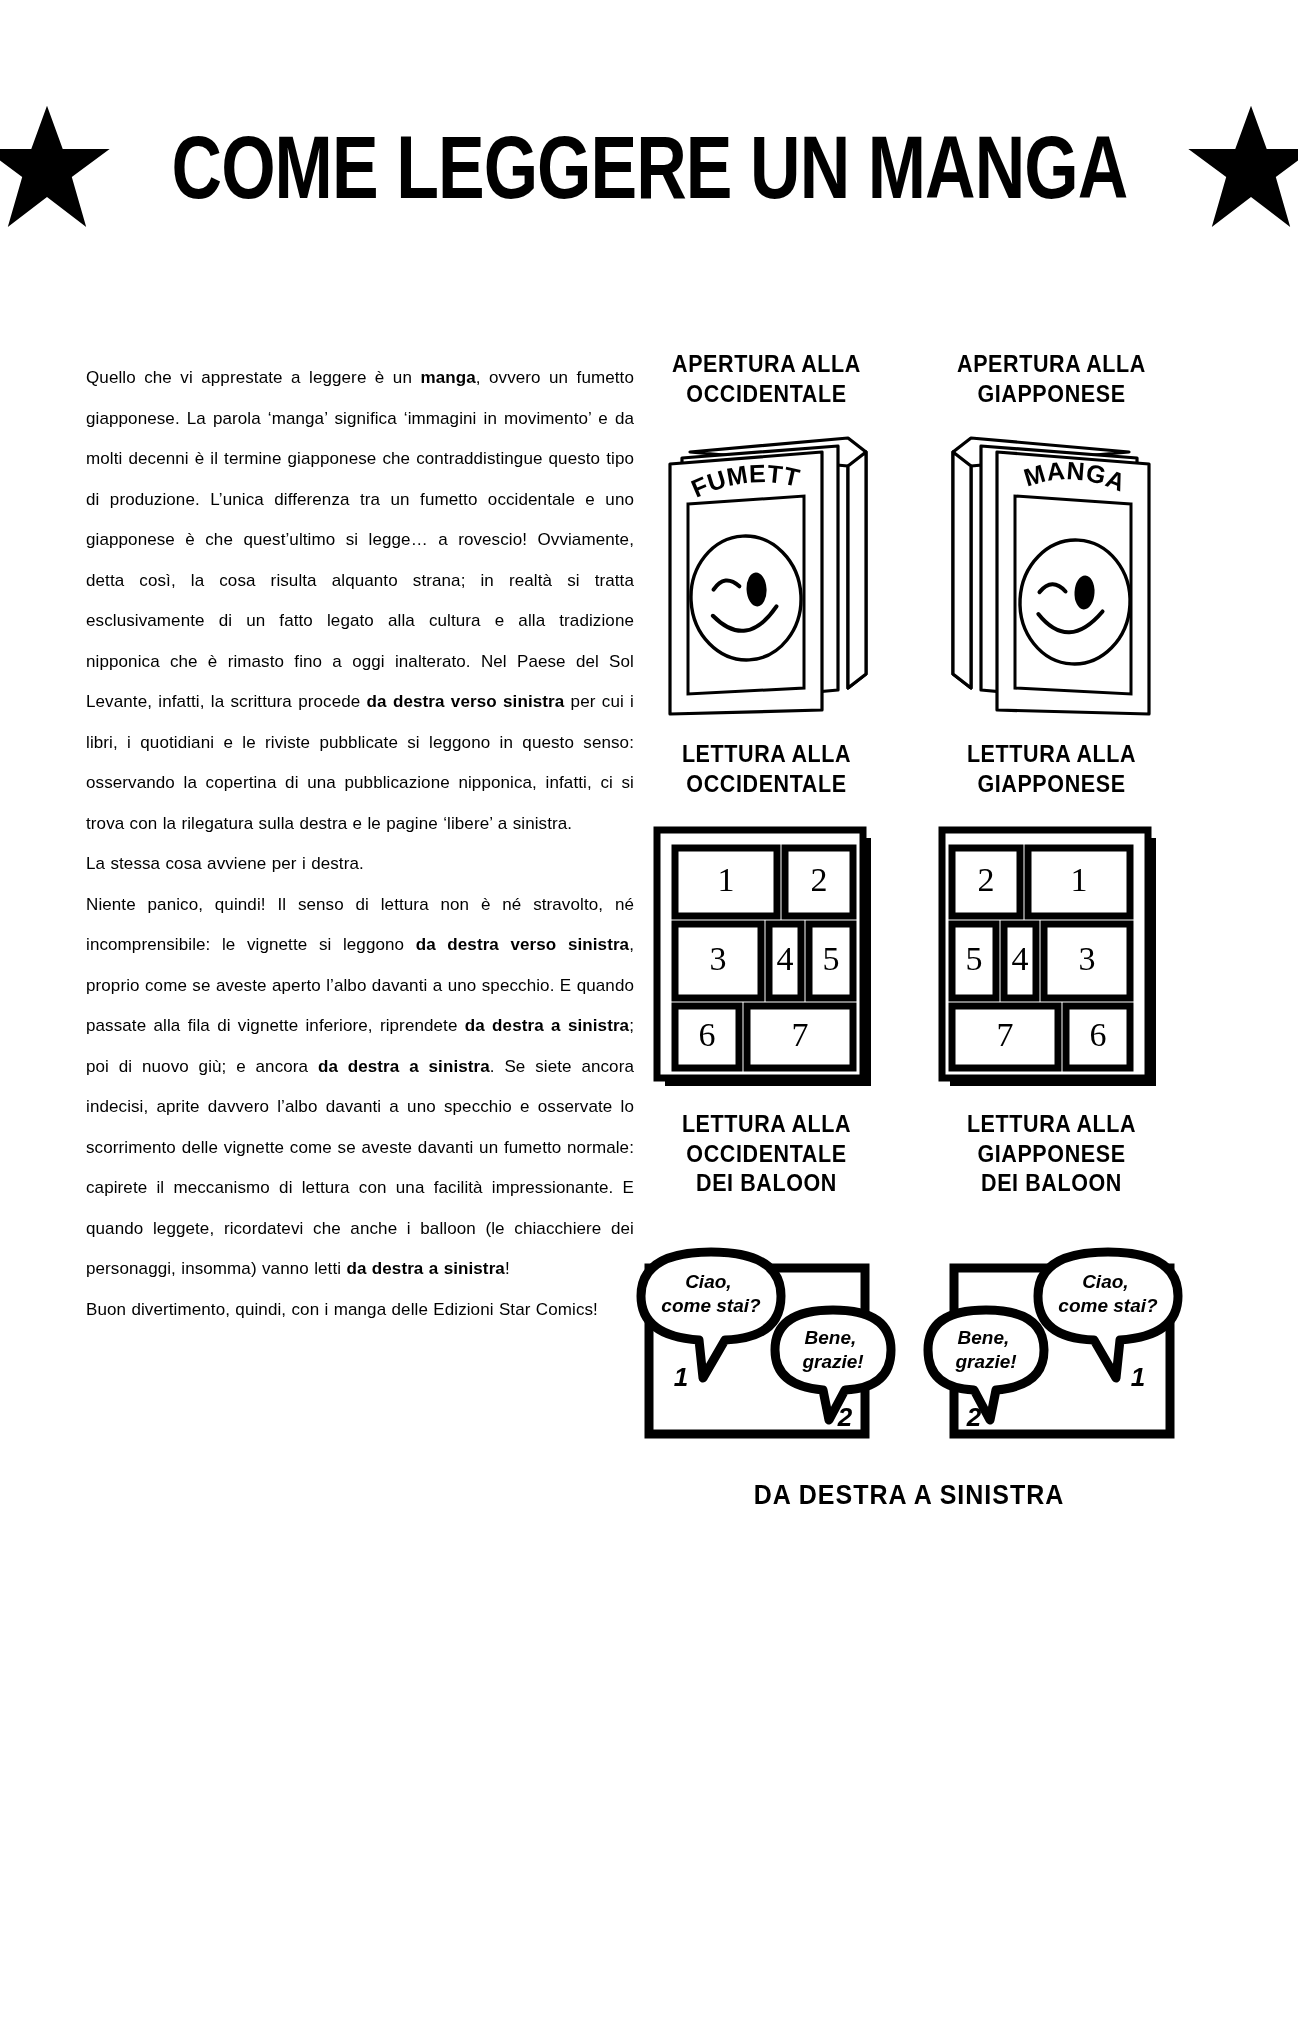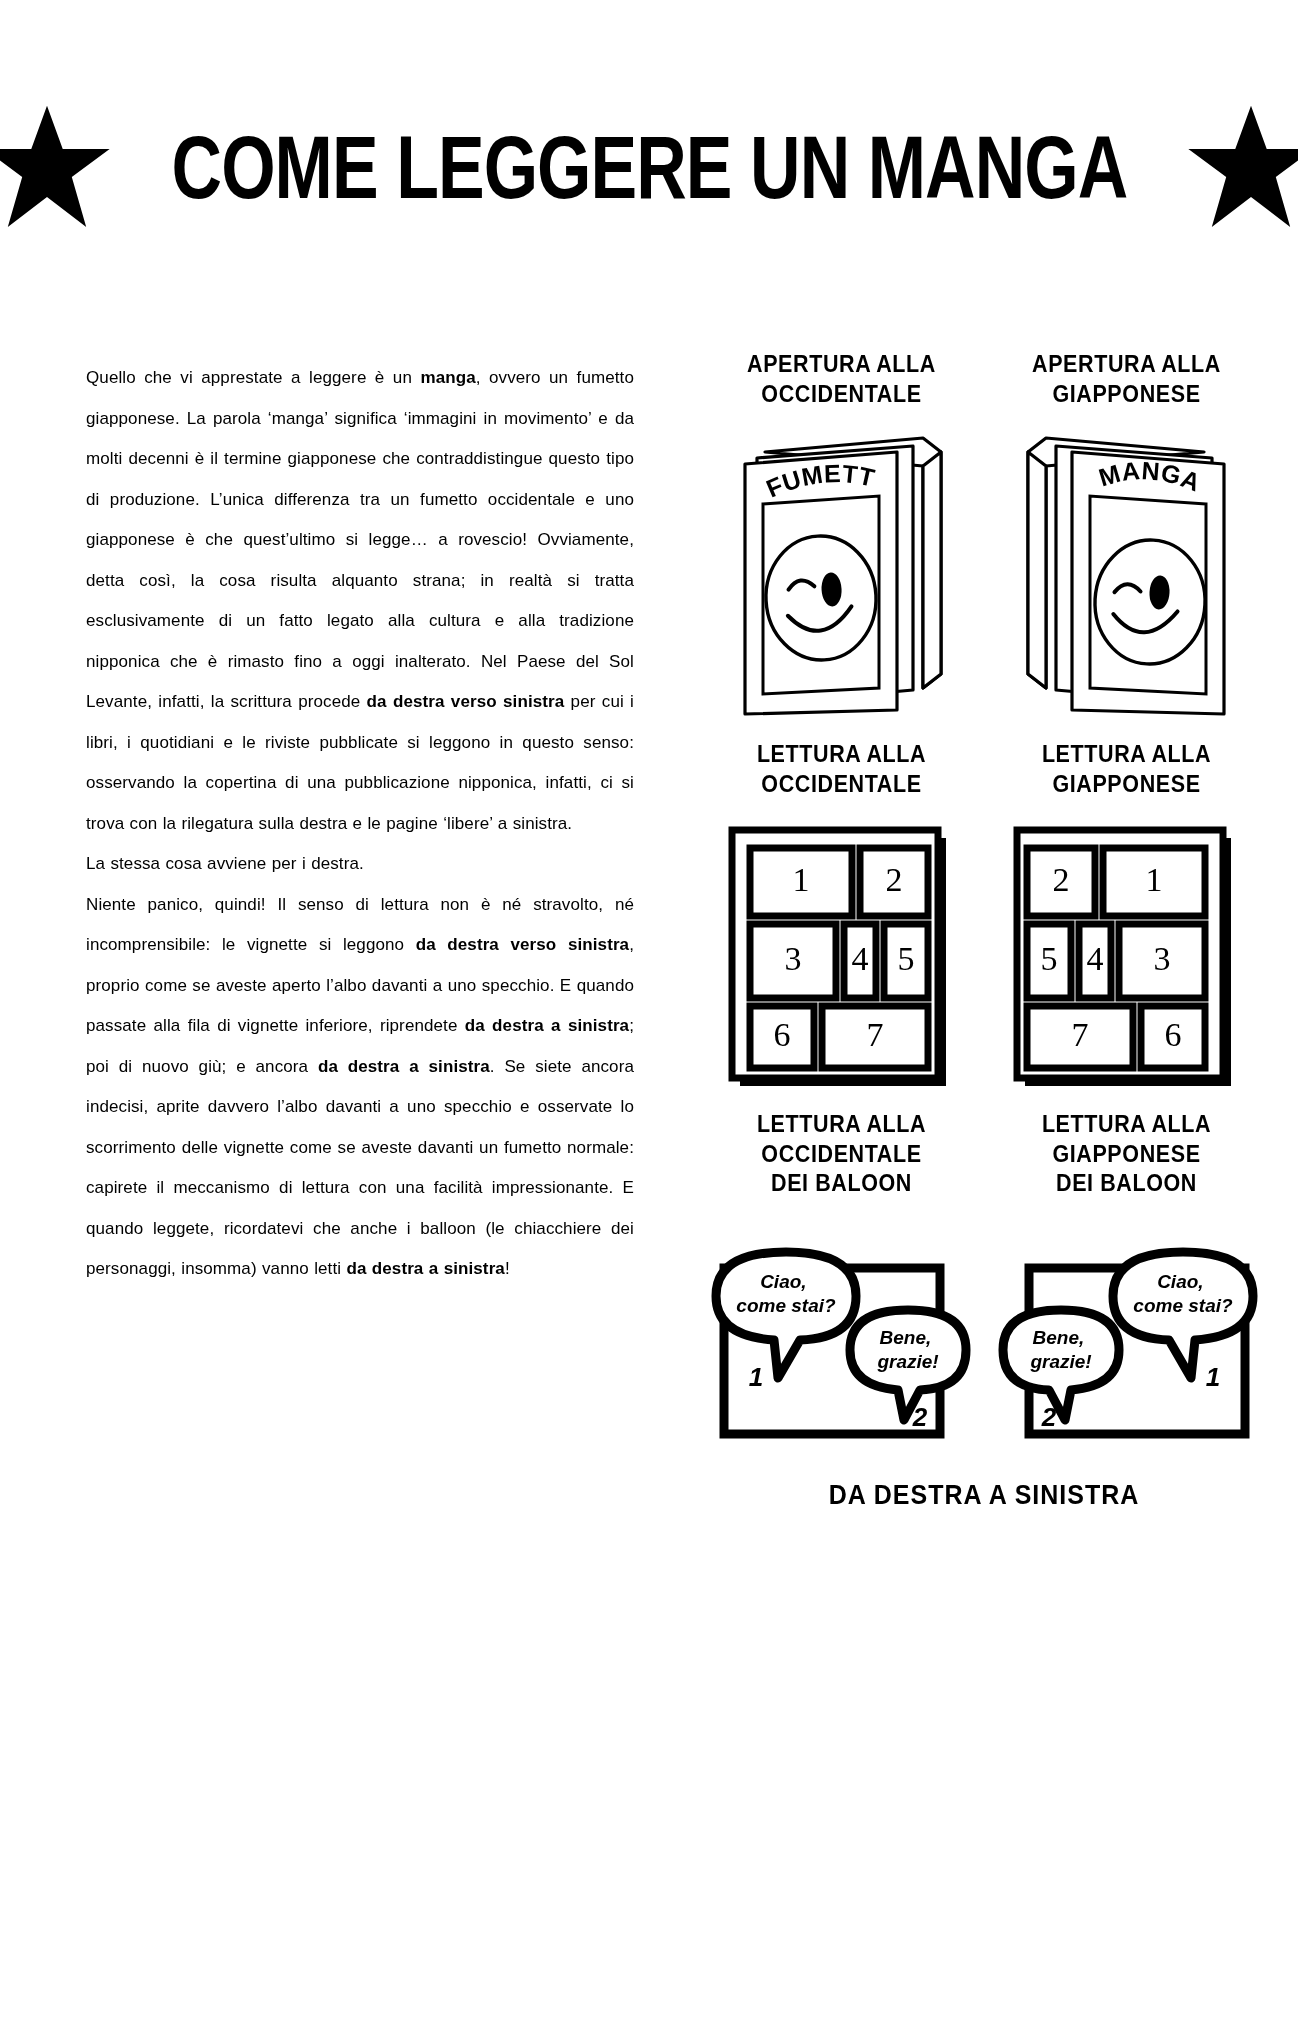--- a/index.html
+++ b/index.html
@@ -40,21 +40,21 @@
     -webkit-hyphens:none;hyphens:none;
     font-weight:400;
     letter-spacing:0.1px;
     word-spacing:0.5px;
   }
   .body-col p{margin:0;}
   .body-col b{font-weight:bold;}
   .last-line{text-align:left;}
 
   
-  .right-col{position:absolute;left:699px;top:350px;width:570px;}
+  .right-col{position:absolute;left:624px;top:350px;width:570px;}
 
   .hdr-pair{display:flex;width:570px;}
   .hdr{
     flex:1 1 50%;
     text-align:center;
     font-weight:bold;
     font-size:21.5px;
     line-height:26px;
     letter-spacing:0.6px;
     transform:scaleY(1.12);
@@ -106,20 +106,21 @@
       <svg viewBox="0 0 100 96" xmlns="http://www.w3.org/2000/svg" aria-hidden="true">
         <polygon points="50,2 61.8,34.5 97,34.5 68.6,55.5 79.4,93 50,70.5 20.6,93 31.4,55.5 3,34.5 38.2,34.5" fill="#000"></polygon>
       </svg>
     </span>
   </div>
 
   <div class="body-col">
     <p>Quello che vi apprestate a leggere è un <b>manga</b>, ovvero un fumetto giapponese. La parola ‘manga’ significa ‘immagini in movimento’ e da molti decenni è il termine giapponese che contraddistingue questo tipo di produzione. L’unica differenza tra un fumetto occidentale e uno giapponese è che quest’ultimo si legge… a rovescio! Ovviamente, detta così, la cosa risulta alquanto strana; in realtà si tratta esclusivamente di un fatto legato alla cultura e alla tradizione nipponica che è rimasto fino a oggi inalterato. Nel Paese del Sol Levante, infatti, la scrittura procede <b>da destra verso sinistra</b> per cui i libri, i quotidiani e le riviste pubblicate si leggono in questo senso: osservando la copertina di una pubblicazione nipponica, infatti, ci si trova con la rilegatura sulla destra e le pagine ‘libere’ a sinistra.</p>
     <p>La stessa cosa avviene per i destra.</p>
     <p>Niente panico, quindi! Il senso di lettura non è né stravolto, né incomprensibile: le vignette si leggono <b>da destra verso sinistra</b>, proprio come se aveste aperto l’albo davanti a uno specchio. E quando passate alla fila di vignette inferiore, riprendete <b>da destra a sinistra</b>; poi di nuovo giù; e ancora <b>da destra a sinistra</b>. Se siete ancora indecisi, aprite davvero l’albo davanti a uno specchio e osservate lo scorrimento delle vignette come se aveste davanti un fumetto normale: capirete il meccanismo di lettura con una facilità impressionante. E quando leggete, ricordatevi che anche i balloon (le chiacchiere dei personaggi, insomma) vanno letti <b>da destra a sinistra</b>!</p>
+    <p class="last-line">Buon divertimento, quindi, con i manga delle Edizioni Star Comics!</p>
   </div>
 
   <div class="right-col">
 
     <div class="hdr-pair">
       <div class="hdr">
         <span>APERTURA ALLA</span>
         <span class="l2">OCCIDENTALE</span>
       </div>
       <div class="hdr">

